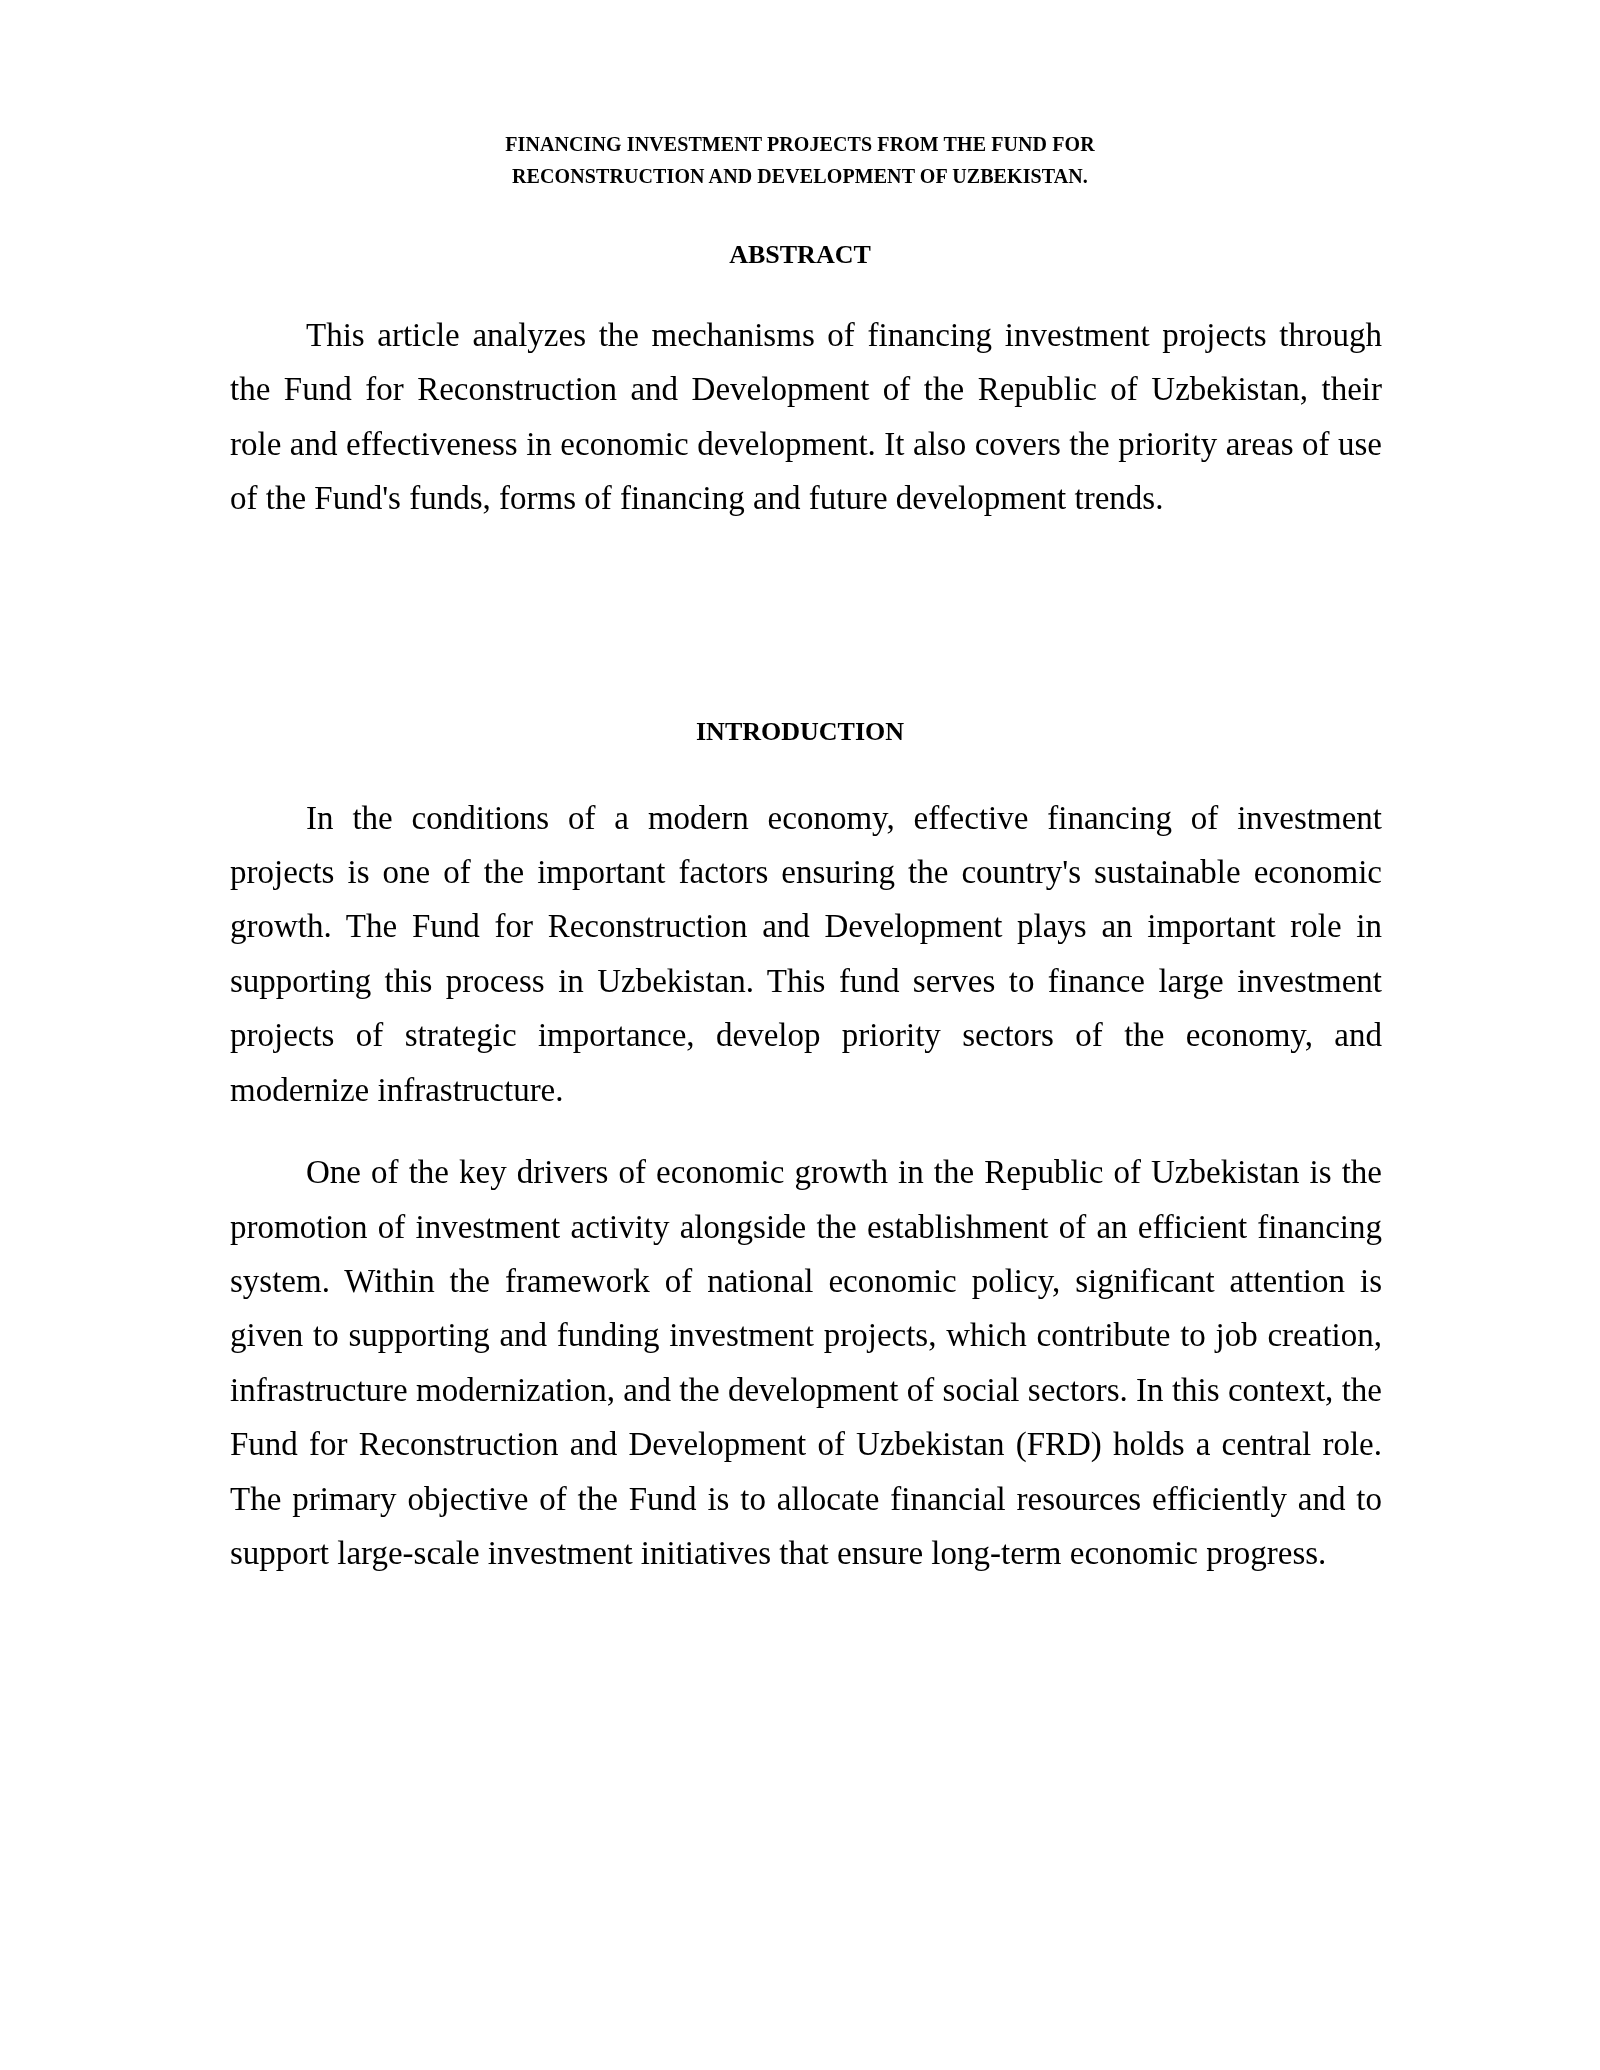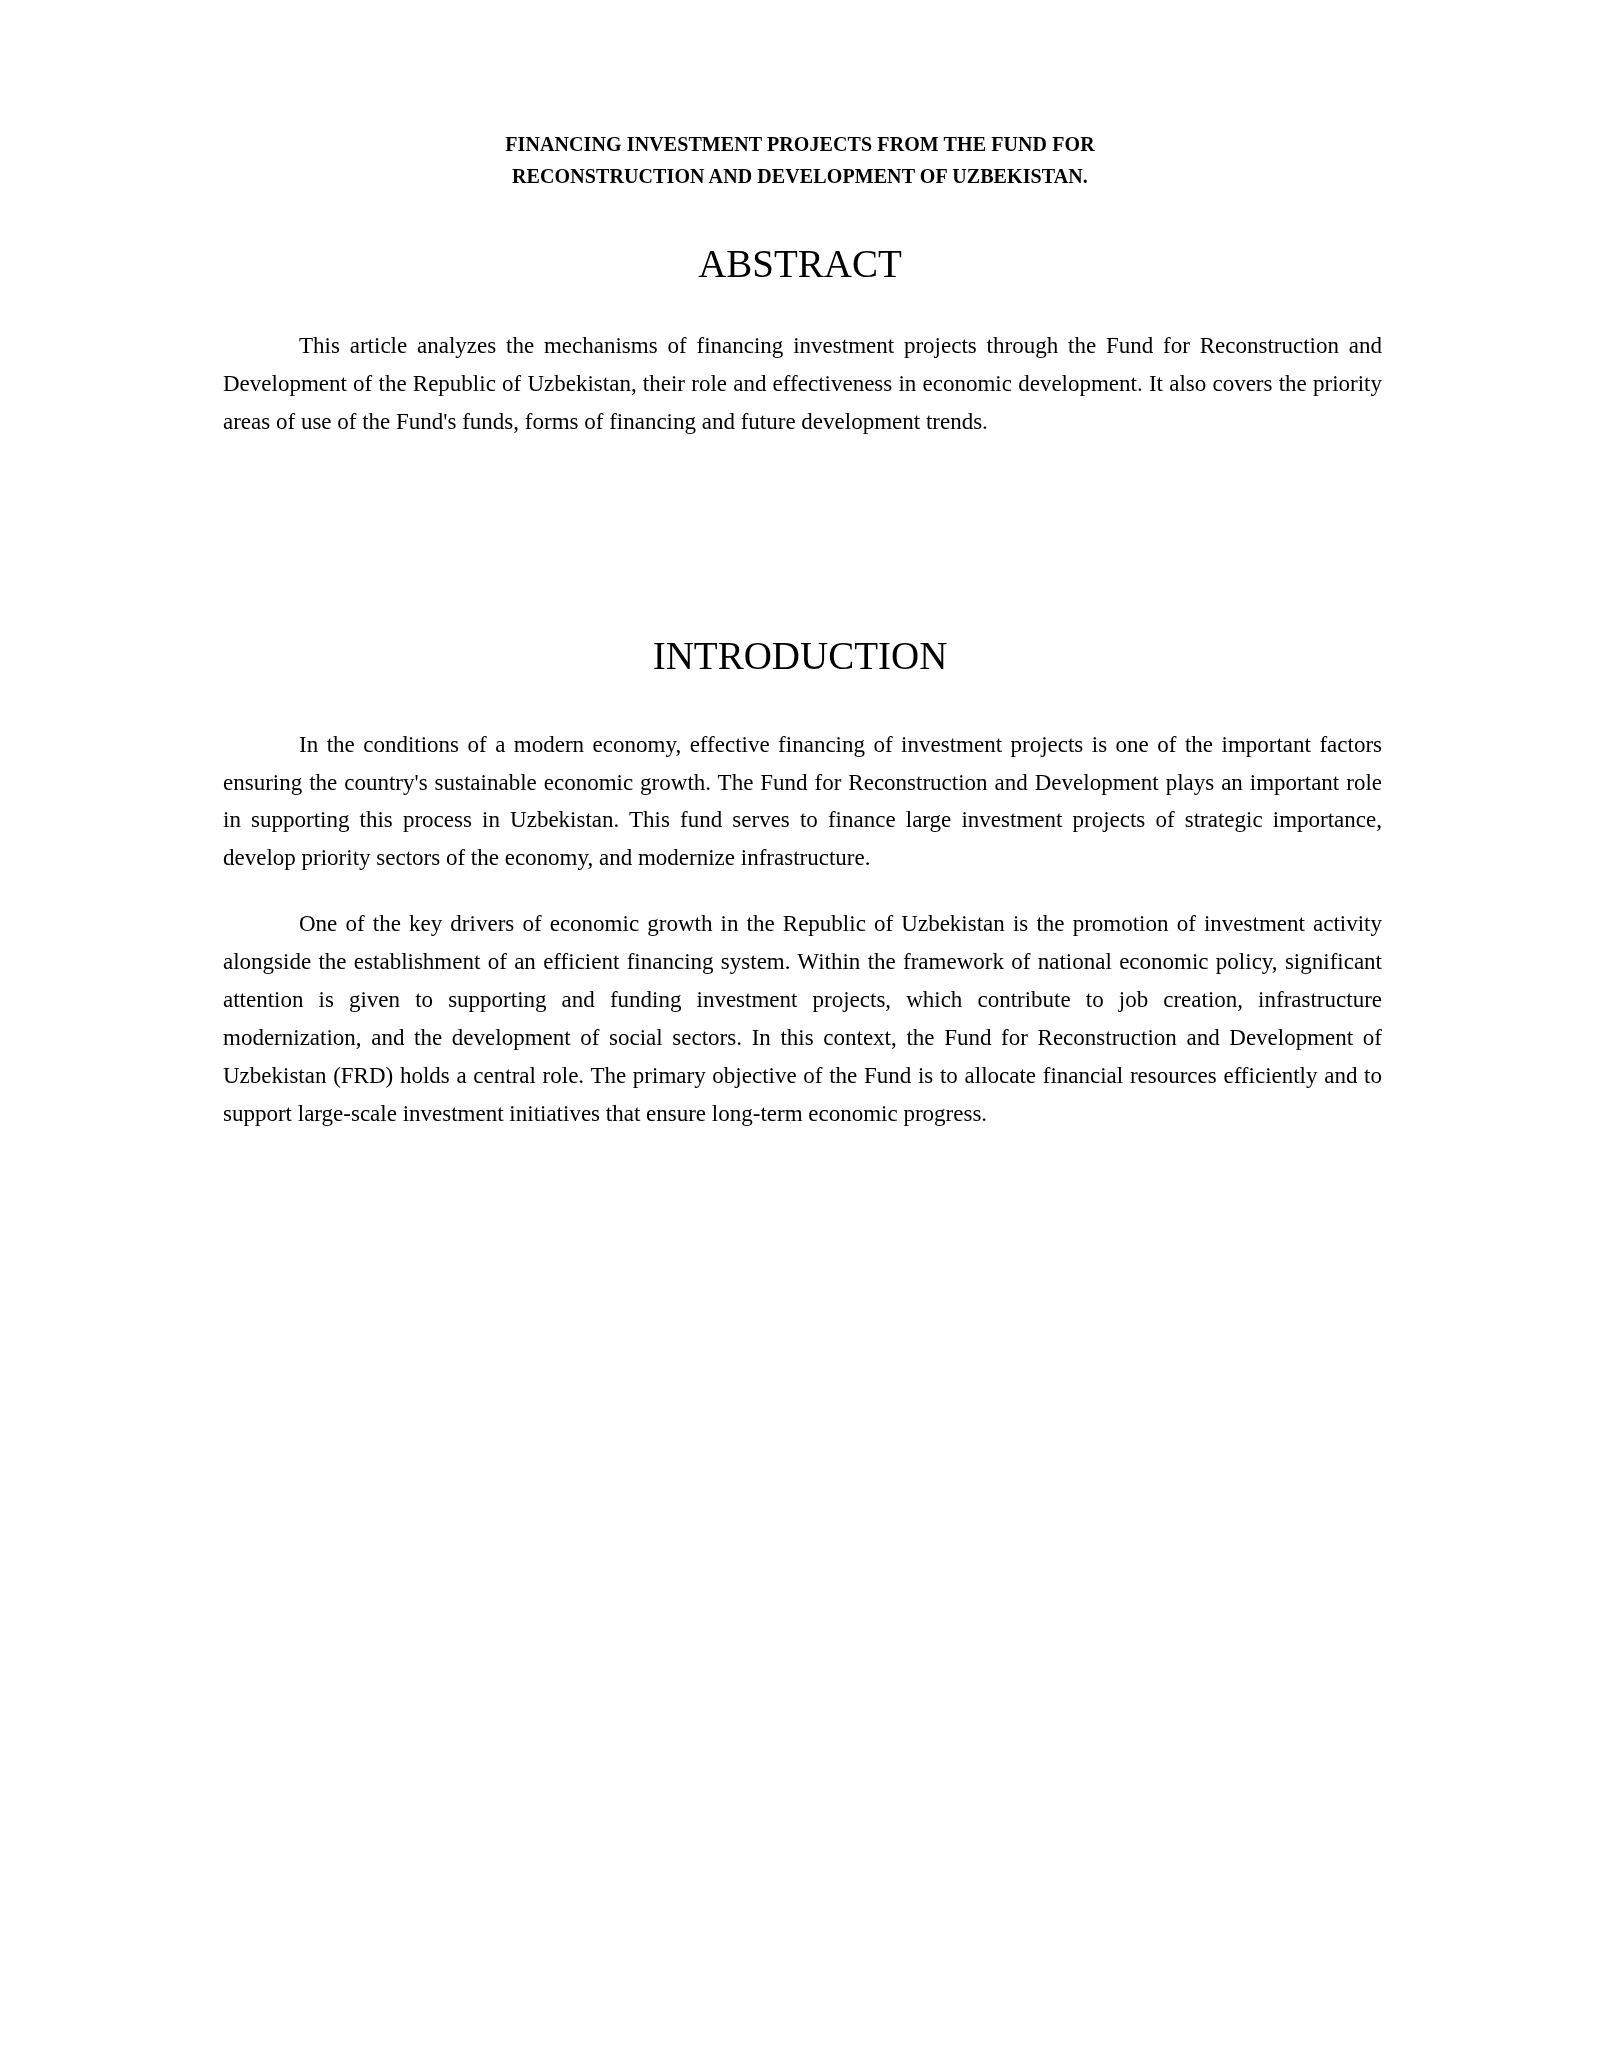--- a/index.html
+++ b/index.html
@@ -25,36 +25,36 @@
     font-weight: bold;
     text-align: center;
     line-height: 1.62;
     margin: 0 0 8px 0;
     letter-spacing: 0.1px;
   }
   .doc-title .line {
     display: block;
   }
   .section-heading {
-    font-size: 39px;
-    font-weight: normal;
+    font-size: 26px;
+    font-weight: bold;
     text-align: center;
     margin: 42px 0 34px 0;
     line-height: 1.5;
   }
   .section-heading.intro {
     margin-top: 118px;
     margin-bottom: 40px;
   }
   p.body-text {
-    font-size: 23px;
+    font-size: 33px;
     line-height: 1.65;
     text-align: justify;
     text-justify: inter-word;
-    margin: 0 0 28px 5px;
+    margin: 0 0 28px 12px;
     text-indent: 76px;
   }
   .kw-label {
     font-weight: bold;
   }
   .spacer-block {
     height: 40px;
   }
 </style>
 </head>

